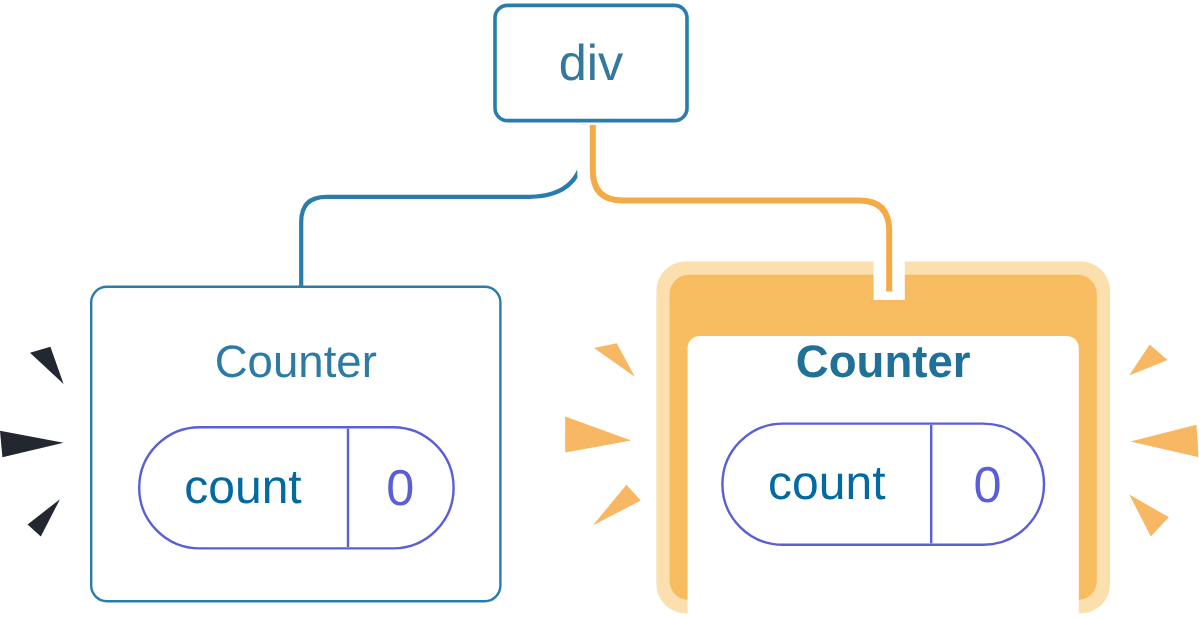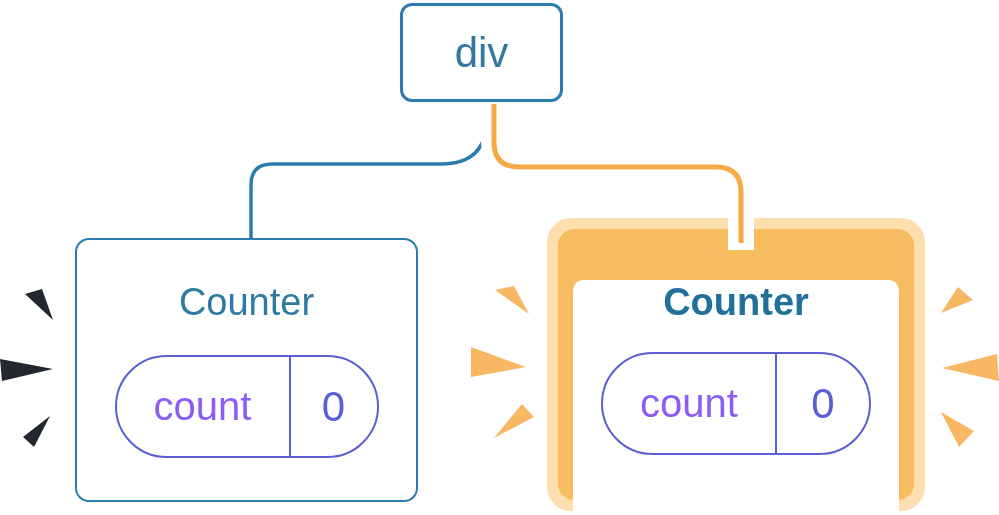--- a/index.html
+++ b/index.html
@@ -1,37 +1,37 @@
 <!DOCTYPE html>
 <html><head>
 <meta charset="utf-8">
 <style>
   html,body{margin:0;padding:0;background:#ffffff;}
   .stage{position:relative;width:999px;height:515px;background:#ffffff;overflow:hidden;
          font-family:"Liberation Sans", sans-serif;}
   .layer{position:absolute;left:0;top:0;width:999px;height:515px;z-index:2;pointer-events:none;}
 
   
-  .node-div{position:absolute;left:400px;top:3px;width:163px;height:99px;z-index:1;
+  .node-div{position:absolute;left:411px;top:3px;width:163px;height:99px;z-index:1;
             background:#ffffff;border:3px solid #2b7cae;border-radius:12px;
             display:flex;align-items:center;justify-content:center;box-sizing:border-box;}
   .node-div .lbl{color:#34779f;font-size:42px;line-height:1;}
 
   
   .card-left{position:absolute;left:75px;top:238px;width:343px;height:264px;z-index:1;
              background:#ffffff;border:2.5px solid #2b7cae;border-radius:14px;box-sizing:border-box;}
   .card-title{width:100%;text-align:center;margin-top:40px;height:44px;
               font-size:38px;line-height:44px;font-weight:500;color:#2d7ba3;}
   .card-title.bold{font-weight:700;color:#20719a;margin-top:36px;}
 
   
   .pill{height:99px;border:2px solid #5a5fd6;border-radius:52px;box-sizing:content-box;
         display:flex;overflow:hidden;}
   .pill-left{width:172px;display:flex;align-items:center;justify-content:center;
-             color:#8b5cf6;font-size:40px;}
+             color:#0369a1;font-size:40px;}
   .pill-right{flex:1;border-left:2px solid #5a5fd6;display:flex;align-items:center;
               justify-content:center;color:#5a5fd6;font-size:42px;}
   .card-left .pill{width:260px;margin:31px auto 0 auto;}
 
   
   .card-right-glow{position:absolute;left:547px;top:218px;width:378px;height:293px;z-index:1;
                    background:#fbdfae;border-radius:24px;box-sizing:border-box;padding:11px;}
   .card-right-ring{width:100%;height:100%;background:#f8bc60;border-radius:16px;
                    box-sizing:border-box;padding:15px;}
   .card-right-core{width:100%;height:100%;background:#ffffff;border-radius:10px;

